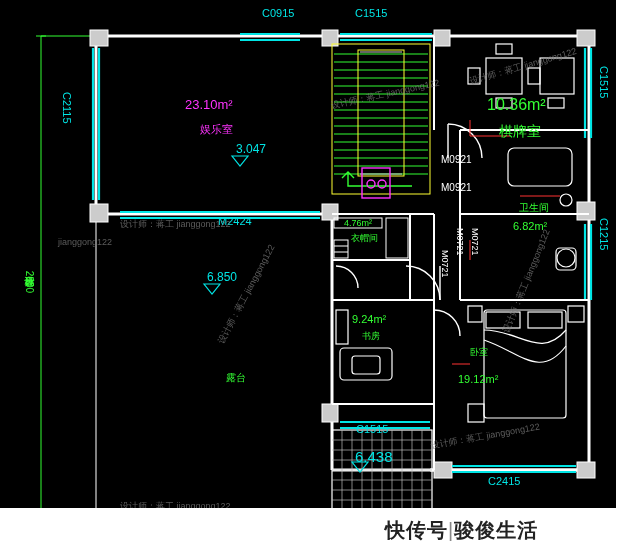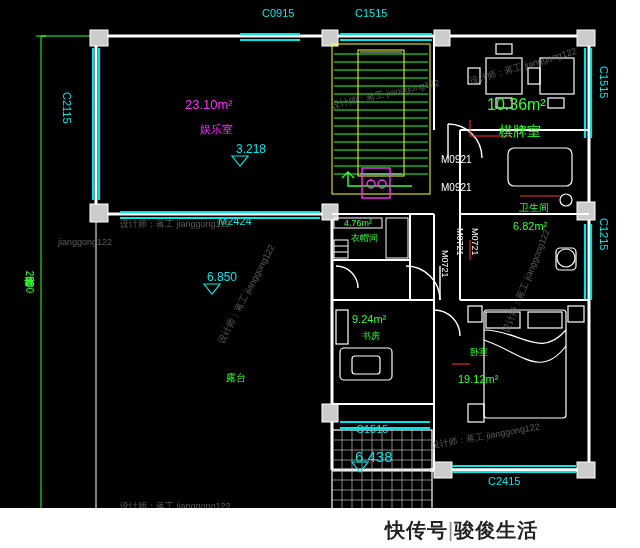--- a/index.html
+++ b/index.html
@@ -262,21 +262,21 @@
     <div class="lbl green" style="left:351px;top:234px;font-size:9px;">衣帽间</div>
 
     <div class="lbl green" style="left:352px;top:314px;font-size:11px;">9.24m²</div>
     <div class="lbl green" style="left:362px;top:332px;font-size:9px;">书房</div>
 
     <div class="lbl green" style="left:470px;top:348px;font-size:9px;">卧室</div>
     <div class="lbl green" style="left:458px;top:374px;font-size:11px;">19.12m²</div>
 
     <div class="lbl green" style="left:226px;top:373px;font-size:10px;">露台</div>
 
-    <div class="lbl cyan" style="left:236px;top:143px;font-size:12px;">3.218</div>
+    <div class="lbl cyan" style="left:236px;top:143px;font-size:12px;">3.047</div>
     <div class="lbl cyan" style="left:207px;top:271px;font-size:12px;">6.850</div>
     <div class="lbl cyan" style="left:355px;top:449px;font-size:15px;">6.438</div>
 
     <div class="wm" style="left:120px;top:218px;transform:rotate(0deg);">设计师：蒋工  jianggong122</div>
     <div class="wm" style="left:330px;top:88px;transform:rotate(-12deg);">设计师：蒋工  jianggong122</div>
     <div class="wm" style="left:215px;top:340px;transform:rotate(-62deg);transform-origin:left top;">设计师：蒋工  jianggong122</div>
     <div class="wm" style="left:120px;top:500px;transform:rotate(0deg);">设计师：蒋工  jianggong122</div>
     <div class="wm" style="left:500px;top:330px;transform:rotate(-68deg);transform-origin:left top;">设计师：蒋工  jianggong122</div>
     <div class="wm" style="left:468px;top:60px;transform:rotate(-16deg);">设计师：蒋工  jianggong122</div>
     <div class="wm" style="left:58px;top:237px;">jianggong122</div>

